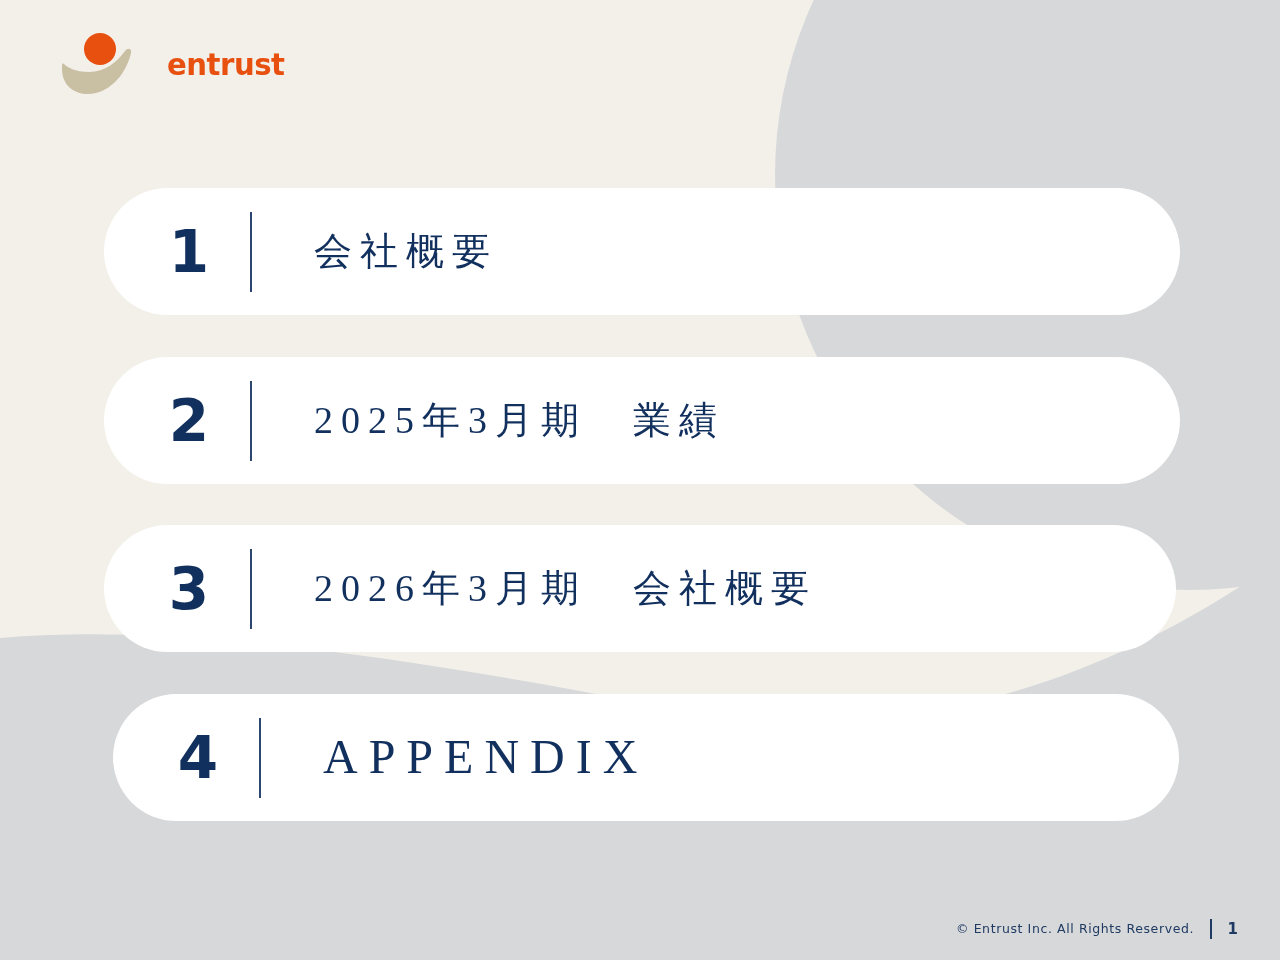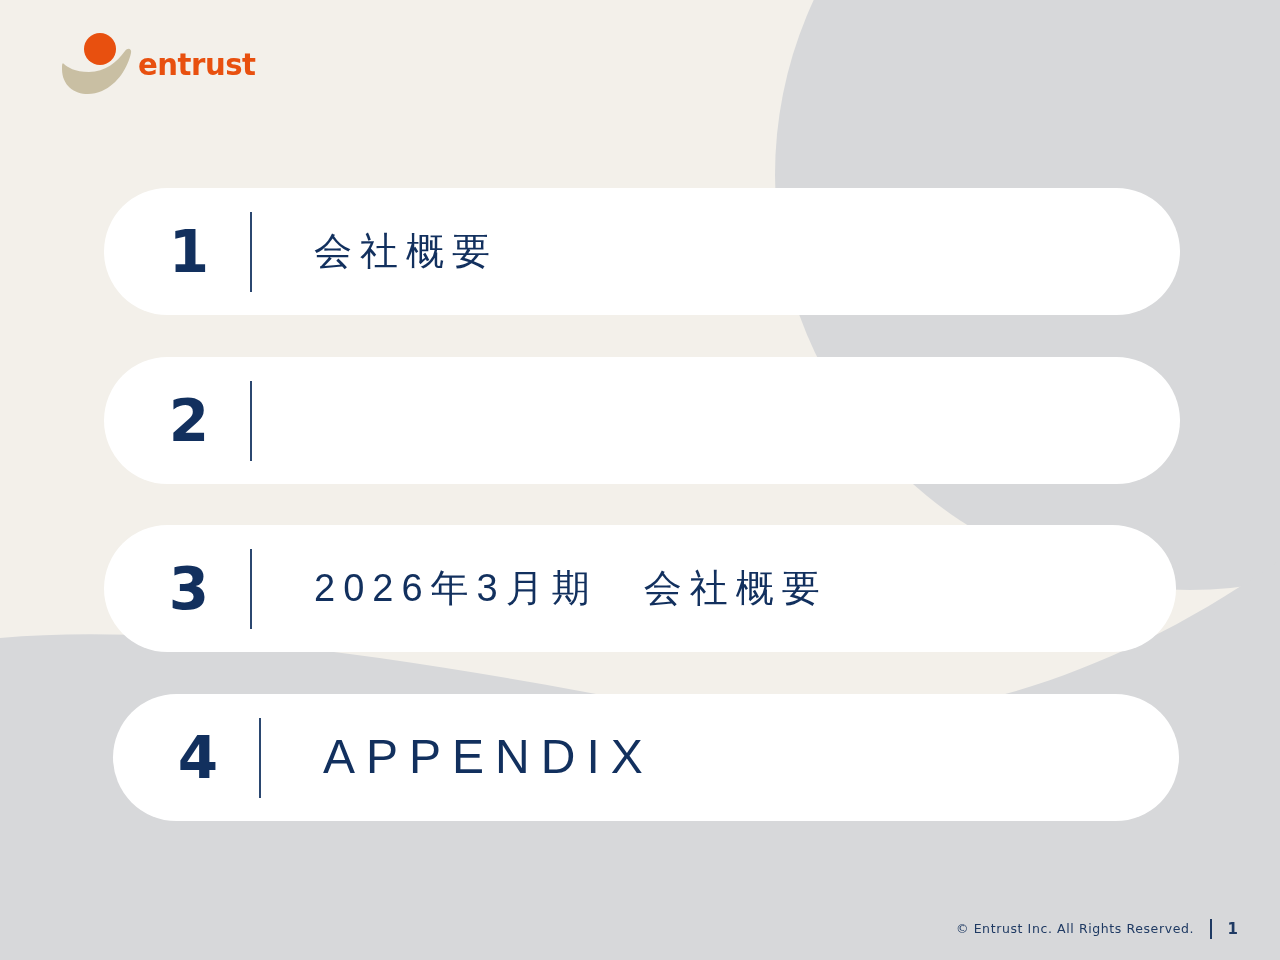--- a/index.html
+++ b/index.html
@@ -30,20 +30,21 @@
 
   
   .logo {
     position: absolute;
     left: 58px;
     top: 28px;
     width: 200px;
     height: 72px;
     display: flex;
     align-items: center;
+    gap: 29px;
   }
   .logo-mark {
     width: 78px;
     height: 70px;
     flex: 0 0 auto;
     display: block;
   }
   .logo-word {
     margin-left: 2px;
     font-family: "DejaVu Sans", sans-serif;
@@ -91,21 +92,21 @@
   }
   .pill-rule {
     width: 2px;
     height: 80px;
     background: #2B4770;
     flex: 0 0 auto;
     margin-left: 28px;
   }
   .pill-label {
     margin-left: 62px;
-    font-family: Liberation Sans, sans-serif;
+    font-family: Liberation Serif, serif;
     font-weight: 400;
     font-size: 38px;
     line-height: 1.1;
     color: #12305E;
     letter-spacing: 8px;
     white-space: pre;
   }
   .pill-label.latin {
     font-size: 48px;
     letter-spacing: 11px;
@@ -169,20 +170,21 @@
 
     <div class="pill pill-1">
       <div class="pill-num">1</div>
       <div class="pill-rule"></div>
       <div class="pill-label">会社概要</div>
     </div>
 
     <div class="pill pill-2">
       <div class="pill-num">2</div>
       <div class="pill-rule"></div>
+      <div class="pill-label">2025年3月期　業績</div>
     </div>
 
     <div class="pill pill-3">
       <div class="pill-num">3</div>
       <div class="pill-rule"></div>
       <div class="pill-label">2026年3月期　会社概要</div>
     </div>
 
     <div class="pill pill-4">
       <div class="pill-num">4</div>

